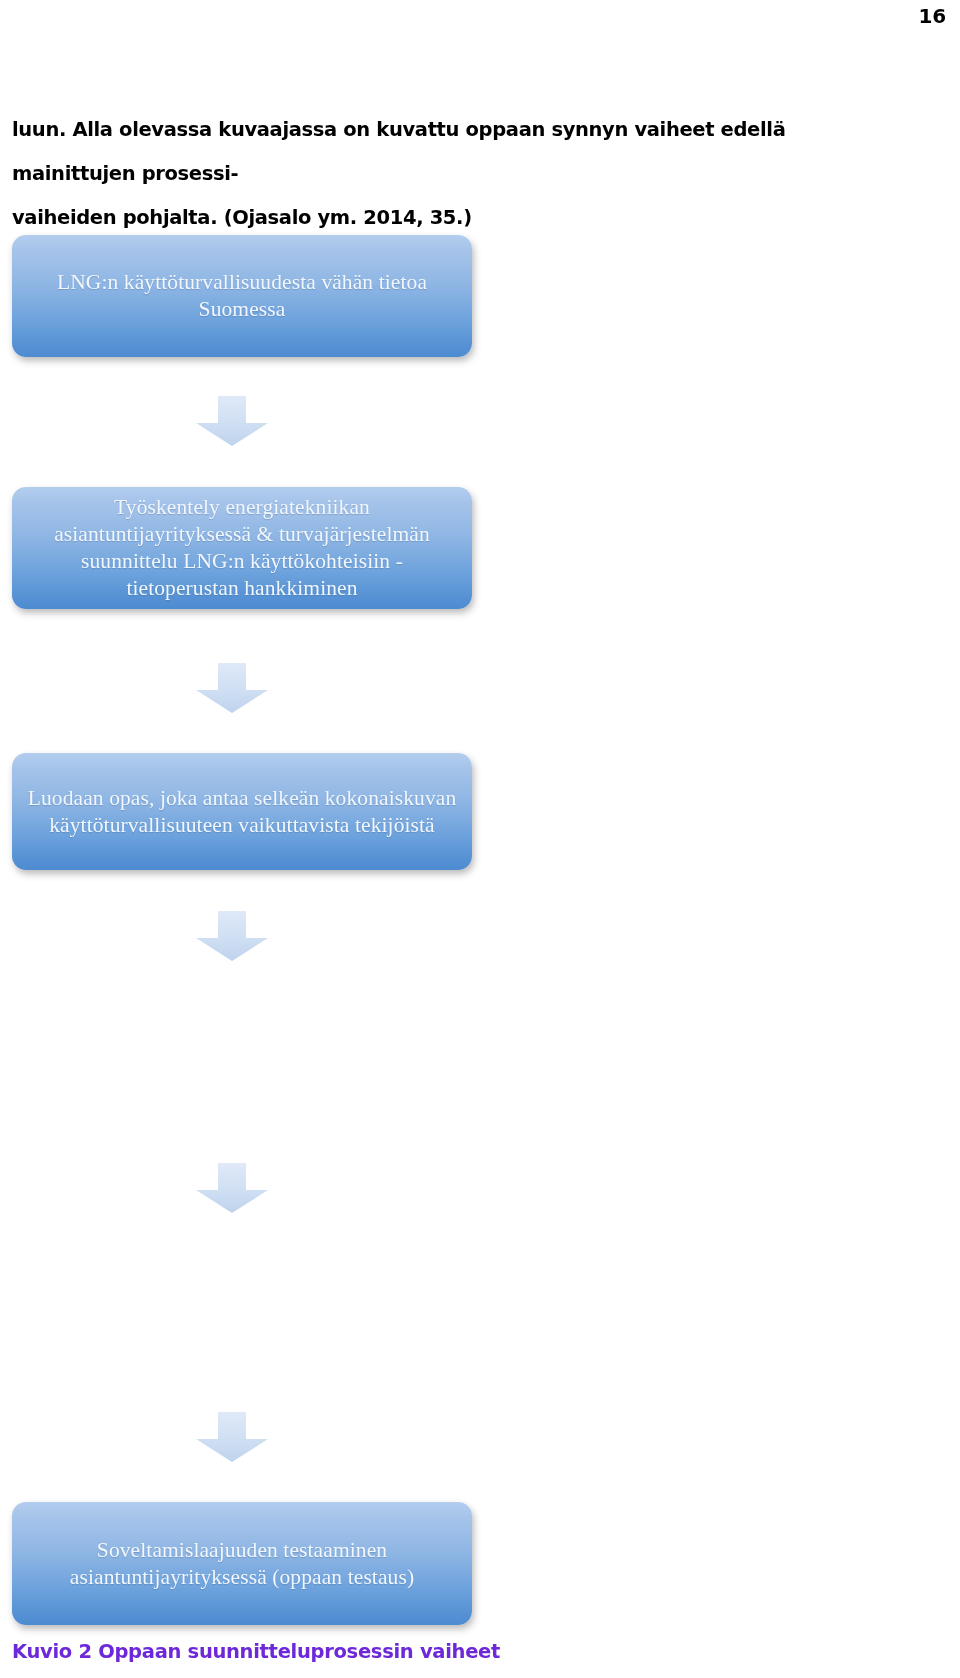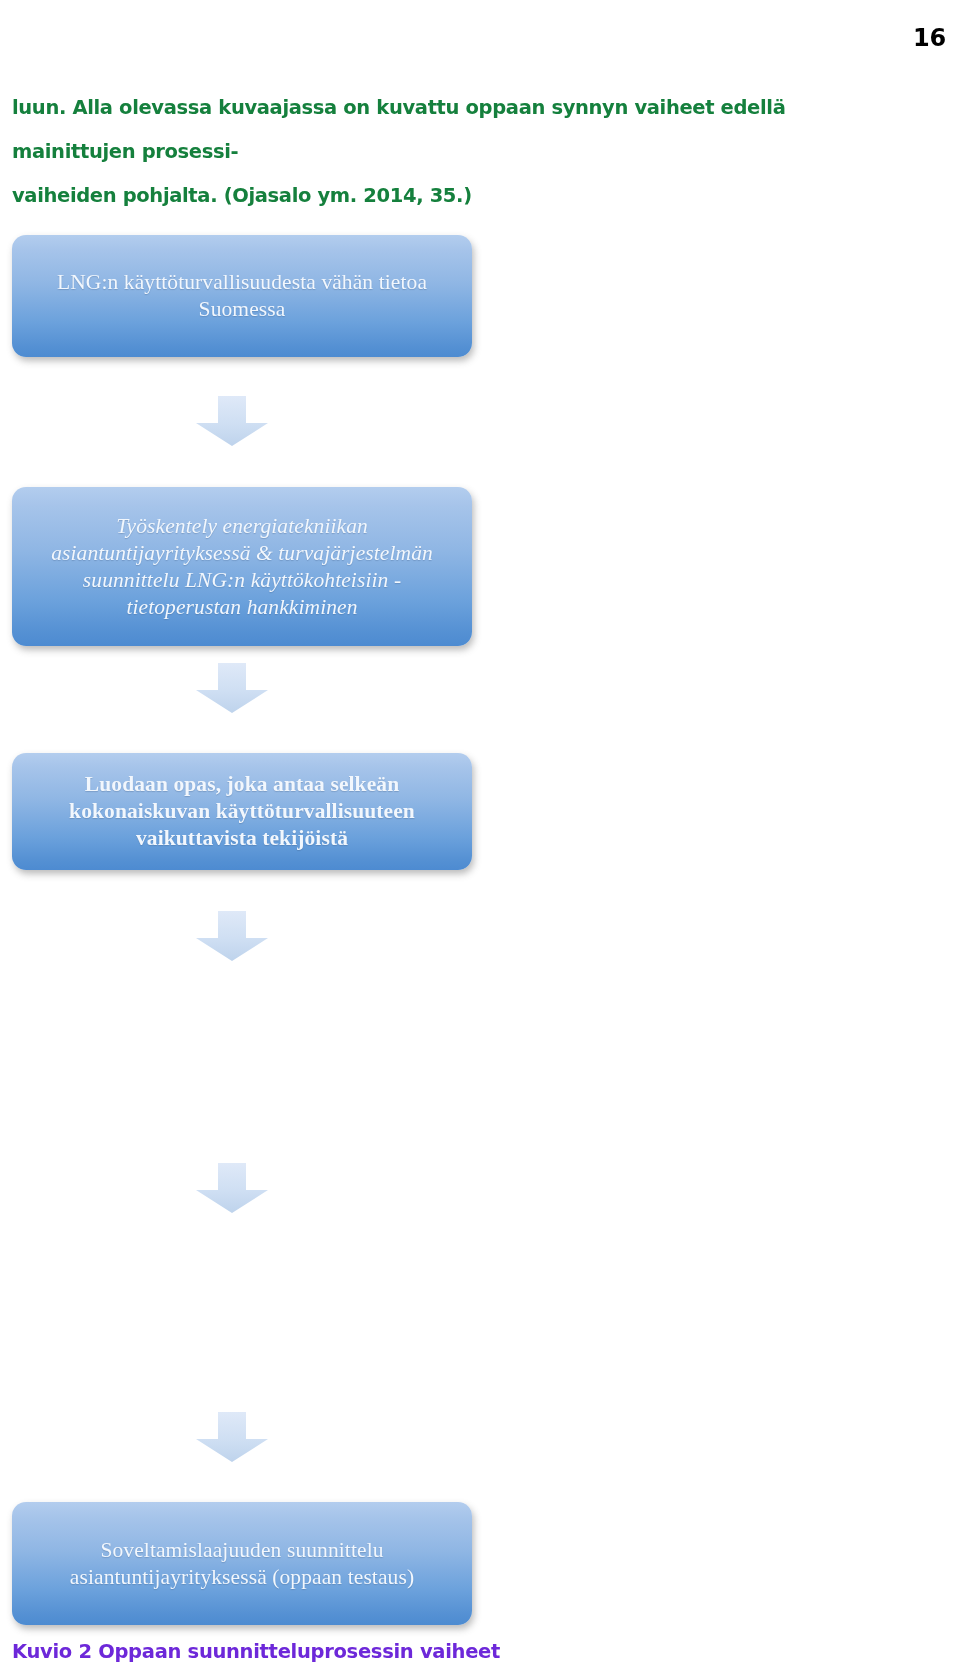--- a/index.html
+++ b/index.html
@@ -14,37 +14,36 @@
     font-family: "Liberation Sans", sans-serif;
     overflow: hidden;
   }
 
   
   .page-number {
     position: absolute;
     top: 4px;
     right: 14px;
     font-family: "DejaVu Sans", sans-serif;
-    font-size: 24px;
+    font-size: 20px;
     font-weight: 600;
     color: #000000;
     letter-spacing: -0.2px;
-    margin-top: 20px;
   }
 
   
   .body-text {
     position: absolute;
     left: 12px;
-    top: 86px;
+    top: 108px;
     width: 888px;
     font-family: "DejaVu Sans", sans-serif;
     font-size: 19.5px;
     font-weight: 600;
-    color: #15803d;
+    color: #000000;
     line-height: 44px;
     letter-spacing: -0.35px;
   }
   .body-text .line2 { display: block; }
 
   
   .flowchart {
     position: absolute;
     left: 0;
     top: 210px;
@@ -77,22 +76,22 @@
     color: #f2f7fd;
     text-align: center;
     line-height: 27px;
     letter-spacing: 0.1px;
     text-shadow: 0 1px 1px rgba(60,90,130,0.30);
     width: 100%;
   }
 
   
   .node.n1 { top: 25px;   height: 122px; }
-  .node.n2 { top: 277px;  height: 159px; font-style: italic; }
-  .node.n3 { top: 543px;  height: 117px; font-weight: bold; }
+  .node.n2 { top: 277px;  height: 122px; }
+  .node.n3 { top: 543px;  height: 117px; }
   .node.n4 { top: 800px;  height: 114px; }
   .node.n5 { top: 1046px; height: 119px; }
   .node.n6 { top: 1292px; height: 123px; }
 
   
   .arrow {
     position: absolute;
     left: 195px;
     width: 74px;
     height: 52px;
@@ -202,18 +201,18 @@
           <stop offset="0%" stop-color="#dfe9f8"></stop>
           <stop offset="55%" stop-color="#cfdff3"></stop>
           <stop offset="100%" stop-color="#bed3ec"></stop>
         </linearGradient>
       </defs>
       <polygon points="23,1 51,1 51,28 73,28 37,51 1,28 23,28" fill="url(#ag5)"></polygon>
     </svg>
   </div>
 
   <div class="node n6">
-    <div class="label">Soveltamislaajuuden suunnittelu asiantuntijayrityksessä (oppaan testaus)</div>
+    <div class="label">Soveltamislaajuuden testaaminen asiantuntijayrityksessä (oppaan testaus)</div>
   </div>
 
 </div>
 
 <div class="caption">Kuvio 2 Oppaan suunnitteluprosessin vaiheet</div>
 
 </body></html>

